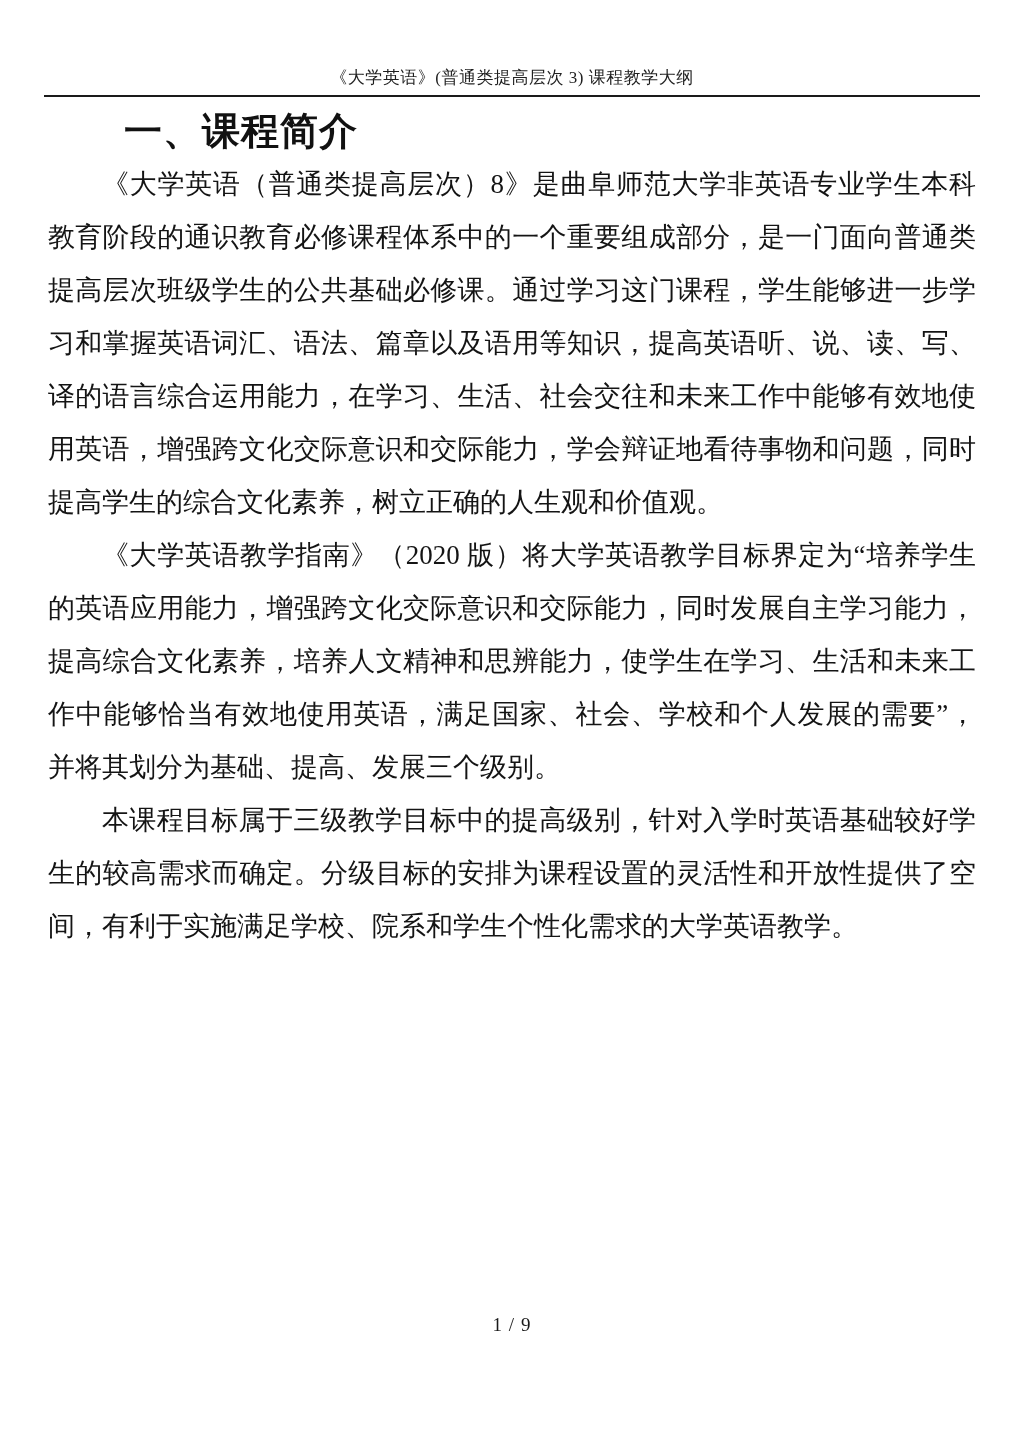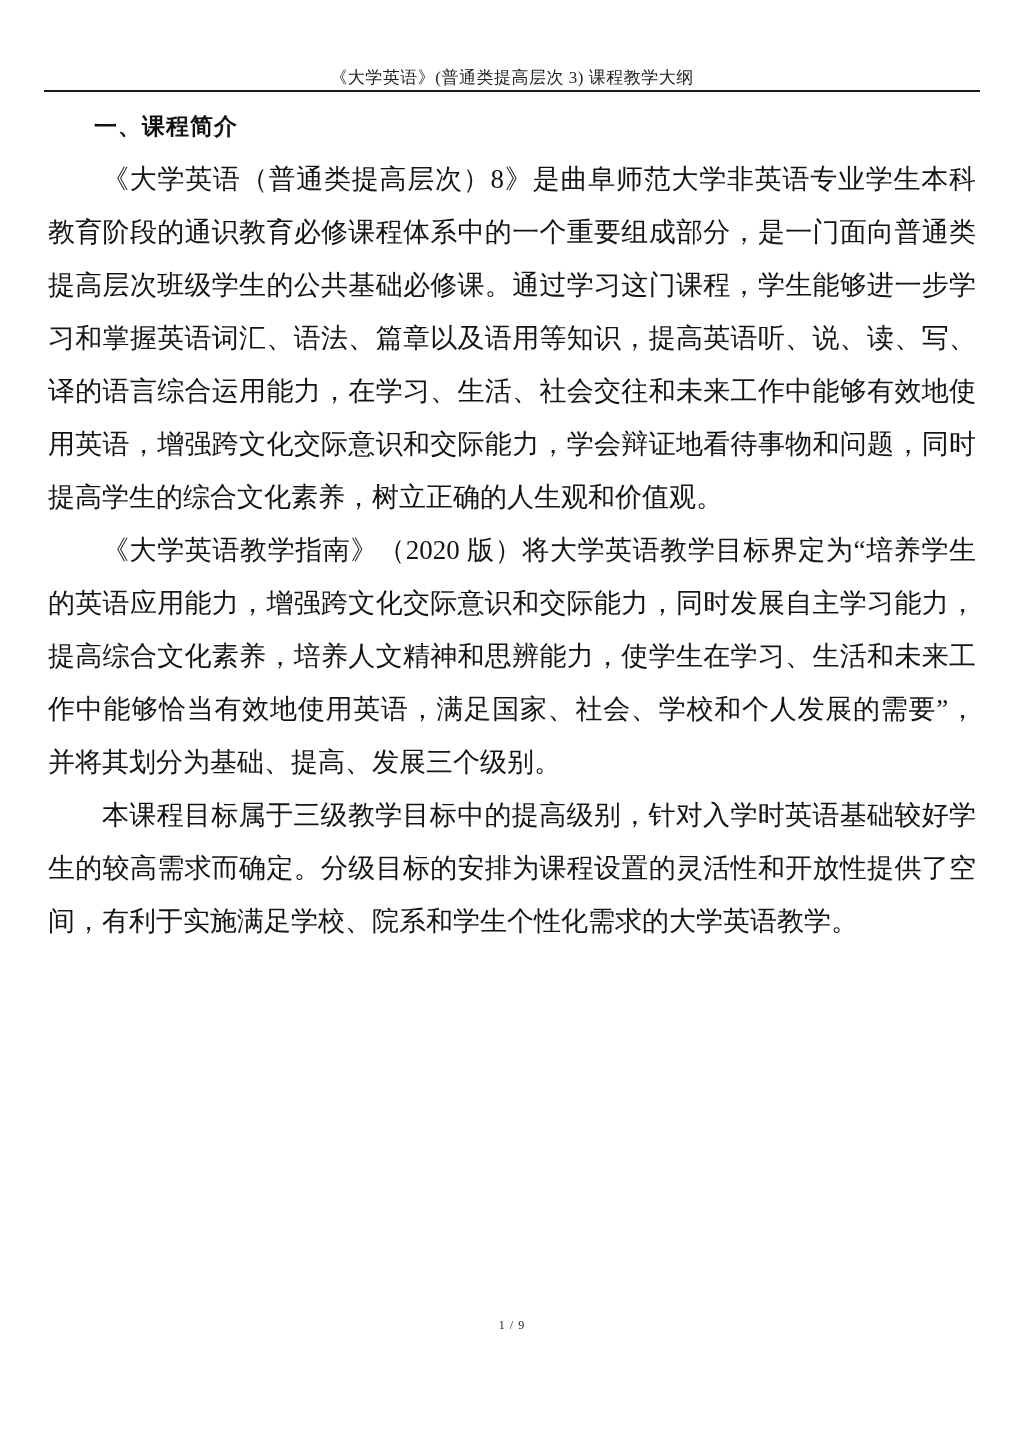--- a/index.html
+++ b/index.html
@@ -15,58 +15,59 @@
   }
   .page {
     width: 1024px;
     height: 1447px;
     position: relative;
     background: #ffffff;
   }
   .running-head {
     margin: 0 44px;
     padding-top: 66px;
+    padding-bottom: 5px;
     border-bottom: 2px solid #1a1a1a;
     text-align: center;
     font-size: 17px;
     line-height: 24px;
     color: #1f1f1f;
     letter-spacing: 0.5px;
   }
   .doc-body {
     margin: 0 48px;
     padding-top: 8px;
     font-size: 27px;
     line-height: 53px;
     text-align: justify;
     text-justify: inter-character;
     color: #141414;
   }
   .section-heading {
     font-family: "Liberation Sans", "DejaVu Sans", sans-serif;
     font-weight: 700;
-    font-size: 23px;
+    font-size: 38px;
     line-height: 53px;
     margin: 0;
     text-indent: 2em;
     text-align: left;
     color: #111111;
     letter-spacing: 1px;
   }
   .para {
     margin: 0;
     text-indent: 2em;
   }
   .page-footer {
     position: absolute;
     top: 1312px;
     left: 0;
     width: 100%;
     text-align: center;
-    font-size: 12px;
+    font-size: 19px;
     line-height: 26px;
     color: #1a1a1a;
     font-family: "Liberation Serif", "DejaVu Serif", serif;
     letter-spacing: 1px;
   }
 </style>
 </head>
 <body>
 
 <div class="page">

